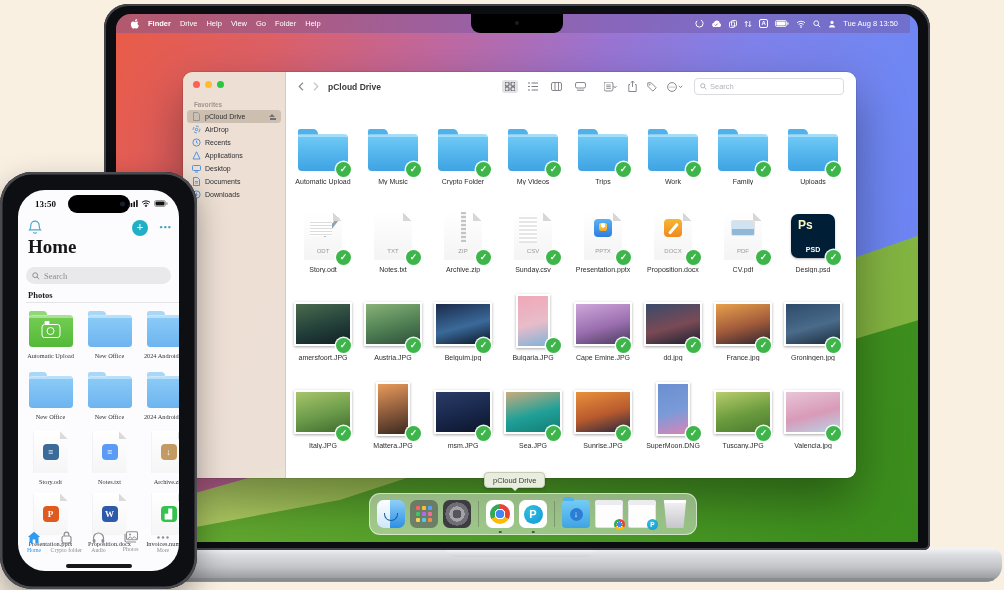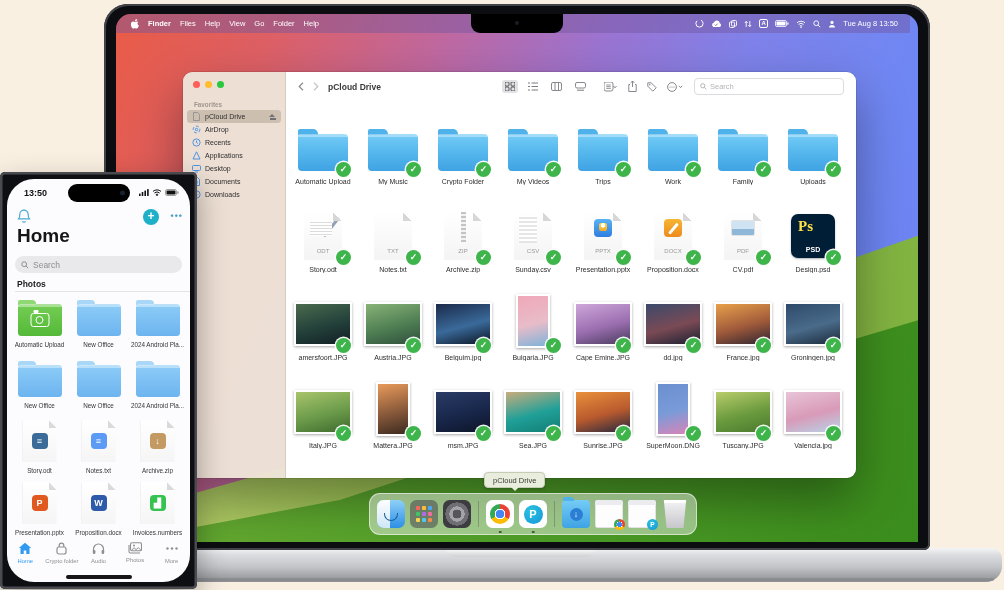--- a/index.html
+++ b/index.html
@@ -98,21 +98,21 @@
   .k-pptx .deco::after{content:"";position:absolute;left:50%;top:4px;transform:translateX(-50%);width:8px;height:8px;
     background:radial-gradient(circle at 50% 30%,#fff 0 2px,transparent 2.5px),linear-gradient(#ffd94d,#f5a623);border-radius:2px;}
   .k-docx .deco{display:block;position:absolute;top:7px;left:50%;margin-left:-9px;width:18px;height:18px;border-radius:4px;
     background:linear-gradient(#f7b733,#ee8a1e);}
   .k-docx .deco::after{content:"";position:absolute;left:8px;top:3px;width:2.5px;height:13px;background:#fff;
     border-radius:1px;transform:rotate(40deg);}
   .k-pdf .deco{display:block;position:absolute;top:9px;left:50%;margin-left:-11px;width:22px;height:14px;border-radius:1px;
     background:linear-gradient(#cfe3f2 0 55%,#8fb8d8 55%);box-shadow:0 0 0 1px #e2e2e2;}
   
   .c-psd .fico{width:44px;height:44px;background:#001e36;border-radius:7px;margin-bottom:4px;box-shadow:0 1px 2px rgba(0,0,0,.3);}
-  .c-psd .deco{display:block;position:absolute;top:4px;left:7px;font-size:15px;font-weight:bold;color:#fde047;font-family:Liberation Serif, serif;}
+  .c-psd .deco{display:block;position:absolute;top:4px;left:7px;font-size:12px;font-weight:bold;color:#fef9c3;}
   .c-psd .ext{display:block;position:absolute;bottom:5px;left:0;right:0;text-align:center;font-size:7px;font-weight:bold;color:#fff;}
   
   .c-photo .fico{width:54px;height:40px;border:2px solid #fff;border-radius:1px;margin-bottom:4px;
     box-shadow:0 1px 3px rgba(0,0,0,.35);}
   .c-photop .fico{width:30px;height:50px;border:2px solid #fff;border-radius:1px;margin-bottom:2px;
     box-shadow:0 1px 3px rgba(0,0,0,.35);}
 
   
   .dock{position:absolute;left:253px;top:479px;height:40px;display:flex;align-items:center;gap:5px;padding:0 7px;
     background:rgba(255,255,255,.45);border-radius:11px;border:.5px solid rgba(255,255,255,.55);z-index:25;}
@@ -144,22 +144,22 @@
   .wbadge.pcloud{background:radial-gradient(circle at 35% 30%,#29c1e0,#1796d8);color:#fff;font-size:6.5px;font-weight:bold;text-align:center;line-height:11px;}
   .di-trash{background:linear-gradient(180deg,#f4f4f6,#c6c6cb);clip-path:polygon(10% 0,90% 0,80% 100%,20% 100%);border-radius:2px;}
   .di-trash::before{content:"";position:absolute;left:3px;right:3px;top:0;height:3px;background:#ffffff;border-radius:2px;}
 
   .tooltip{position:absolute;left:368px;top:458px;background:#e9edde;border:1px solid #c6ccb4;border-radius:4px;
     padding:2.5px 8px;font-size:7.5px;color:#3a3a33;box-shadow:0 1px 3px rgba(0,0,0,.25);z-index:26;}
   .tooltip::after{content:"";position:absolute;left:50%;bottom:-4px;transform:translateX(-50%);
     border-left:4px solid transparent;border-right:4px solid transparent;border-top:4px solid #e9edde;}
 
   
-  .phone{position:absolute;left:0;top:172px;width:197px;height:417px;background:#0e0f12;border-radius:5px;
-    box-shadow:inset 0 0 0 2.5px #4a4b51,0 12px 30px rgba(0,0,0,.35);z-index:50;padding:7px;box-sizing:border-box;}
+  .phone{position:absolute;left:0;top:172px;width:197px;height:417px;background:#0e0f12;border-radius:32px;
+    box-shadow:inset 0 0 0 2.5px #4a4b51,0 12px 30px rgba(0,0,0,.35);z-index:50;padding:18px;box-sizing:border-box;font-family:Liberation Serif, serif;}
   .pscreen{width:100%;height:100%;background:#fcfcfe;border-radius:27px;position:relative;overflow:hidden;}
   .ptime{position:absolute;left:17px;top:9px;font-size:9px;font-weight:bold;color:#101012;}
   .pisland{position:absolute;left:50%;top:5px;transform:translateX(-50%);width:62px;height:18px;background:#000;border-radius:10px;}
   .pisland::after{content:"";position:absolute;right:5px;top:50%;transform:translateY(-50%);width:5px;height:5px;border-radius:50%;background:#17202e;}
   .pstat{position:absolute;right:11px;top:10px;display:flex;gap:3px;align-items:center;}
   .pbell{position:absolute;left:10px;top:30px;}
   .pplus{position:absolute;right:31px;top:30px;width:16px;height:16px;border-radius:50%;background:#1fb0c7;color:#fff;
     font-size:12px;line-height:15px;text-align:center;font-weight:bold;}
   .pmore{position:absolute;right:7px;top:32px;color:#4aa0c4;font-size:9px;letter-spacing:1px;font-weight:bold;}
   .ptitle{position:absolute;left:10px;top:46px;font-size:19px;font-weight:bold;color:#161618;}
@@ -207,21 +207,21 @@
       <div class="hill-dark"></div>
 
       <div class="menubar">
         <div class="mb-left">
           <span class="sticon">
             <svg width="9" height="10" viewBox="0 0 9 10">
                 <path fill="#fff" d="M6.7 1.5c-.4.5-1.1.9-1.7.9-.1-.7.2-1.4.6-1.8C6 .2 6.7 0 7.2 0c.1.6-.1 1.2-.5 1.5zM7.3 2.6c-1 0-1.4.6-2.1.6-.8 0-1.3-.6-2.1-.6C2 2.6.9 3.6.9 5.4.9 7.2 2.2 9.6 3.2 9.6c.6 0 .9-.4 1.7-.4.8 0 1 .4 1.7.4 1 0 2.1-2 2.2-3.1-.9-.4-1.3-1.1-1.3-1.9 0-.7.3-1.2.8-1.5-.3-.3-.7-.5-1-.5z"></path>
               </svg>
           </span>
           <span class="mi bold">Finder</span>
-          <span class="mi">Files</span>
+          <span class="mi">Drive</span>
           <span class="mi">Help</span>
           <span class="mi">View</span>
           <span class="mi">Go</span>
           <span class="mi">Folder</span>
           <span class="mi">Help</span>
         </div>
         <div class="mb-right">
           <span class="sticon">
             <svg width="9" height="9" viewBox="0 0 9 9">
                 <circle cx="4.5" cy="4.5" r="3.6" fill="none" stroke="#fff" stroke-width="1" stroke-dasharray="14 4"></circle>

